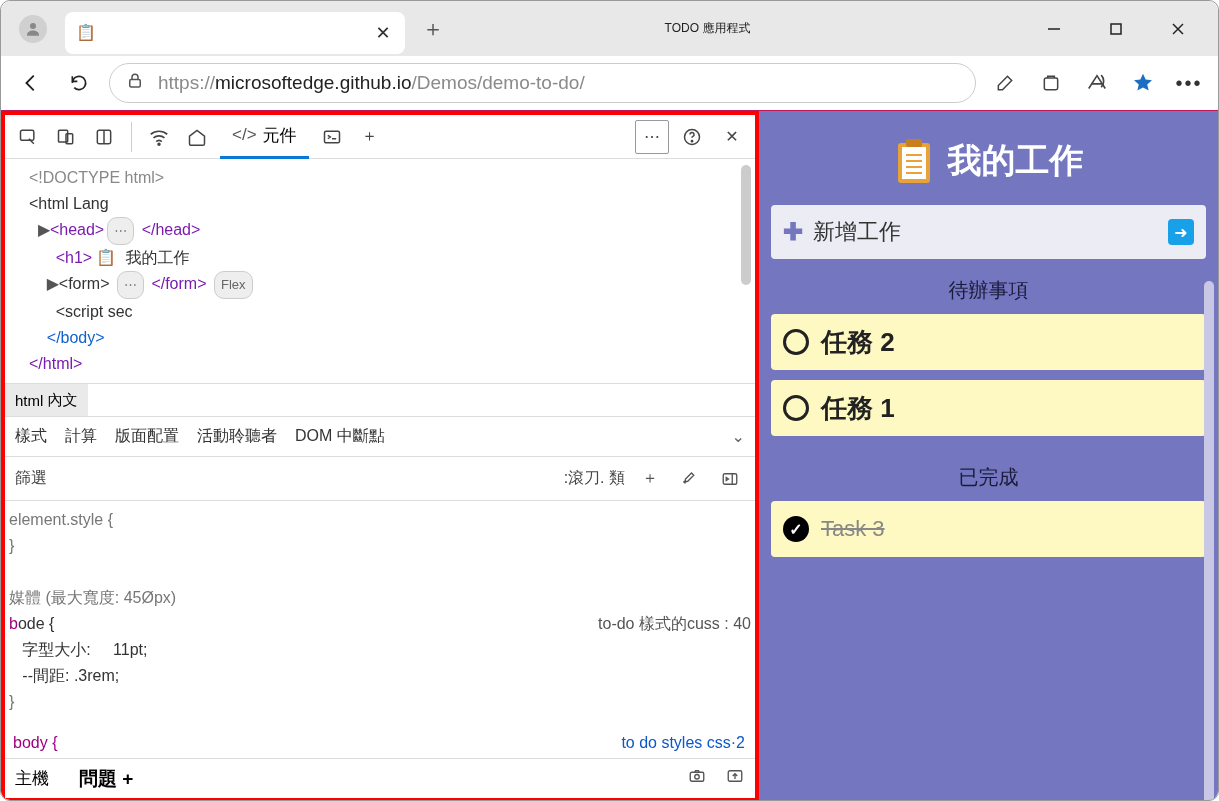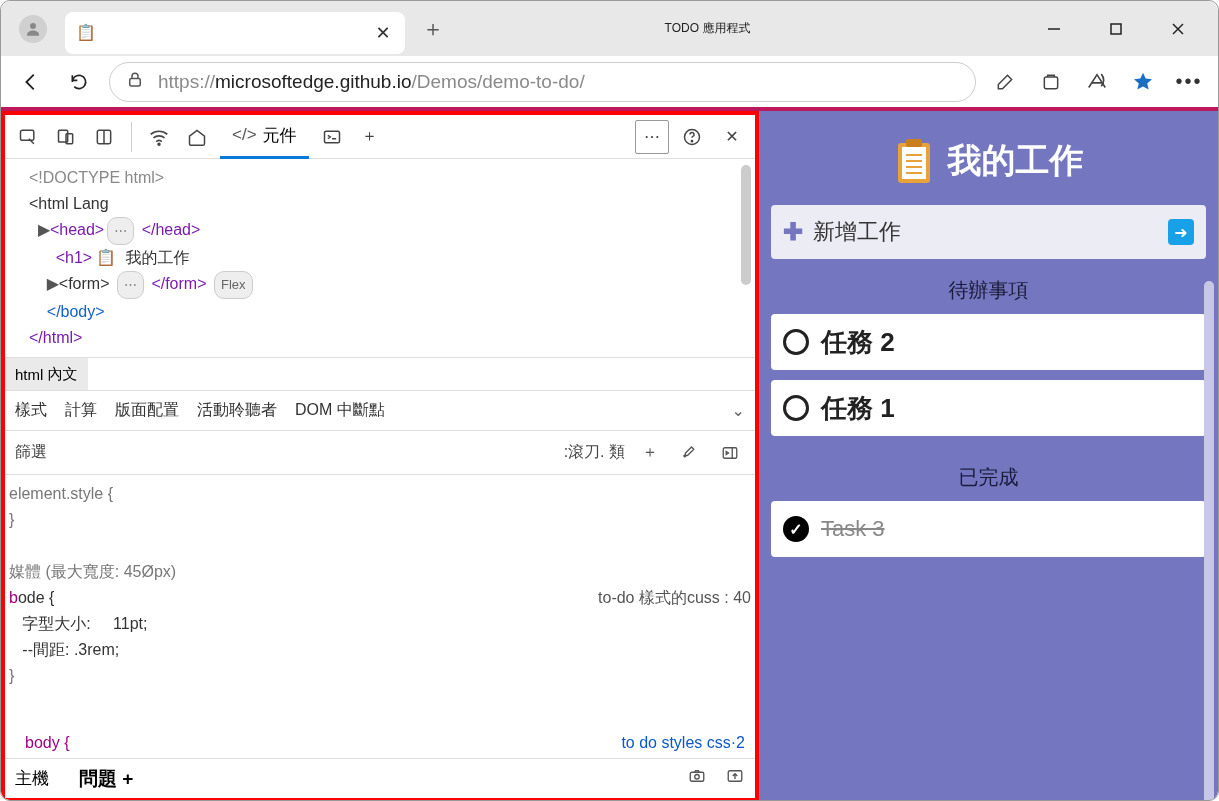--- a/index.html
+++ b/index.html
@@ -12,21 +12,21 @@
 .tab { display: flex; align-items: center; background: #fff; height: 42px; border-radius: 8px; padding: 0 12px; width: 340px; margin-top: 8px;}
 .tab-icon { width: 18px; height: 18px; margin-right: 10px; display:inline-flex; align-items:center; justify-content:center;}
 .tab-title { flex: 1; font-size: 14px; color: #333; }
 .tab-close { width: 20px; height: 20px; display: flex; align-items: center; justify-content: center; color: #333; font-size: 18px; cursor: pointer; }
 .tab-new { width: 40px; height: 40px; display: flex; align-items: center; justify-content: center; font-size: 22px; color: #555; cursor: pointer; margin-left: 8px;}
 .titlebar-label { flex: 1; text-align: center; font-size: 12px; color: #222; margin-left: -80px;}
 .win-controls { display: flex; gap: 38px; margin-right: 28px; }
 .win-btn { width: 24px; height: 24px; display: flex; align-items: center; justify-content: center; cursor: pointer; }
 
 
-.addrbar { height: 55px; display: flex; align-items: center; background: #fff; border-bottom: 4px solid #be185d; padding: 0 12px; gap: 12px;}
+.addrbar { height: 55px; display: flex; align-items: center; background: #fff; border-bottom: 1px solid #be185d; padding: 0 12px; gap: 12px;}
 .nav-btn { width: 36px; height: 36px; display: flex; align-items: center; justify-content: center; cursor: pointer; border-radius: 4px; color:#333;}
 .url-box { flex: 1; display: flex; align-items: center; gap: 14px; height: 40px; border: 1px solid #ccc; border-radius: 20px; padding: 0 16px; background: #fff; }
 .lock-icon { color: #555; }
 .url-text { flex: 1; font-size: 19px; color: #8a8a8a; }
 .url-text .highlight { color: #222; }
 .addr-action { width: 34px; height: 34px; display: flex; align-items: center; justify-content: center; color: #333; }
 .star-filled { color: #1b6ec2; }
 .dots { font-size: 20px; color: #333; letter-spacing: 2px; }
 
 
@@ -87,21 +87,21 @@
 .drawer .right { margin-left: auto; display: flex; gap: 18px; }
 
 
 .app-title { display: flex; align-items: center; gap: 14px; color: #fff; font-size: 34px; font-weight: bold; margin: 14px 0 20px 0; }
 .clipboard-svg { width: 40px; height: 48px; }
 .app-input { width: 100%; background: #ececf4; height: 54px; border-radius: 4px; display: flex; align-items: center; padding: 0 12px; gap: 10px; }
 .plus-icon { color: #7477c0; font-size: 24px; font-weight: bold; }
 .app-input-text { flex:1; font-size: 22px; color: #333; }
 .arrow-btn { width: 26px; height: 26px; background: #18a0e8; border-radius: 4px; display: flex; align-items: center; justify-content: center; color: #fff; }
 .section-label { color: #1a1a3a; font-size: 20px; margin: 18px 0 10px 0; }
-.task-item { width: 100%; background: #ffffff; height: 56px; border-radius: 4px; display: flex; align-items: center; padding: 0 12px; gap: 12px; margin-bottom: 10px; font-size: 26px; font-weight: bold; color: #222;}
+.task-item { width: 100%; background: #fef9c3; height: 56px; border-radius: 4px; display: flex; align-items: center; padding: 0 12px; gap: 12px; margin-bottom: 10px; font-size: 26px; font-weight: bold; color: #222;}
 .task-circle { width: 26px; height: 26px; border: 3px solid #222; border-radius: 50%; }
 .task-check { width: 26px; height: 26px; background: #000; border-radius: 50%; display: flex; align-items: center; justify-content: center; color: #fff; font-size: 16px; }
 .done { text-decoration: line-through; color: #888; font-weight: normal; font-size: 22px;}
 .scroll-ind { position:absolute; right:4px; top:170px; width:10px; height:560px; background:#c9c7e6; border-radius:5px;}
 .devtools-scroll { position:absolute; right:4px; top:50px; width:10px; height:120px; background:#ccc; border-radius:5px;}
 </style>
 </head>
 <body>
 
 <div class="titlebar">
@@ -251,20 +251,21 @@
         <div class="dt-icon">✕</div>
       </div>
     </div>
 
     <div class="dom-tree">
       <div class="dom-line"><span class="tag-close gray">&lt;!DOCTYPE html&gt;</span></div>
       <div class="dom-line"><span>&lt;html Lang</span></div>
       <div class="dom-line">  <span class="tri">▶</span><span class="tag-open">&lt;head&gt;</span><span class="pill">⋯</span> <span class="tag-open">&lt;/head&gt;</span></div>
       <div class="dom-line">      <span class="tag-open">&lt;h1&gt;</span> <span class="clipboard-emoji">📋</span>  <span>我的工作</span></div>
       <div class="dom-line">    <span class="tri">▶</span><span>&lt;form&gt;</span> <span class="pill">⋯</span> <span class="tag-open">&lt;/form&gt;</span> <span class="pill">Flex</span></div>
+      <div class="dom-line">      <span>&lt;script sec</span></div>
       <div class="dom-line">    <span class="tag-body">&lt;/body&gt;</span></div>
       <div class="dom-line"><span class="tag-open">&lt;/html&gt;</span></div>
     </div>
 
     <div class="breadcrumb">
       <div class="bc-item active"><span>html</span>&nbsp;<span>內文</span></div>
     </div>
 
     <div class="panel-tabs">
       <div class="panel-tab">樣式</div>
@@ -297,21 +298,21 @@
     <div class="styles-body">
       <div class="dim">element.style {</div>
       <div class="dim">}</div>
       <br>
       <div class="dim">媒體 (最大寬度: 45Øpx)</div>
       <div><span class="red">b</span><span>ode {</span><span class="srcref">to-do 樣式的cuss : 40</span></div>
       <div>&nbsp;&nbsp;&nbsp;<span>字型大小:</span>&nbsp;&nbsp;&nbsp;&nbsp;&nbsp;<span>11pt;</span></div>
       <div>&nbsp;&nbsp;&nbsp;<span>--間距: .3rem;</span></div>
       <div class="dim">}</div>
       <br>
-      <div class="red" style="position:absolute;bottom:2px;left:20px">body {</div>
+      <div class="red" style="position:absolute;bottom:2px;left:8px">body {</div>
       <div class="cutoff">to do styles css·2</div>
     </div>
 
     <div class="drawer">
       <div>主機</div>
       <div class="bold">問題 +</div>
       <div class="right">
         <div><svg width="20" height="18" viewBox="0 0 24 24" fill="none" stroke="#555" stroke-width="1.8">
               <rect x="3" y="7" width="18" height="12" rx="2"></rect>
               <circle cx="12" cy="13" r="3"></circle>

